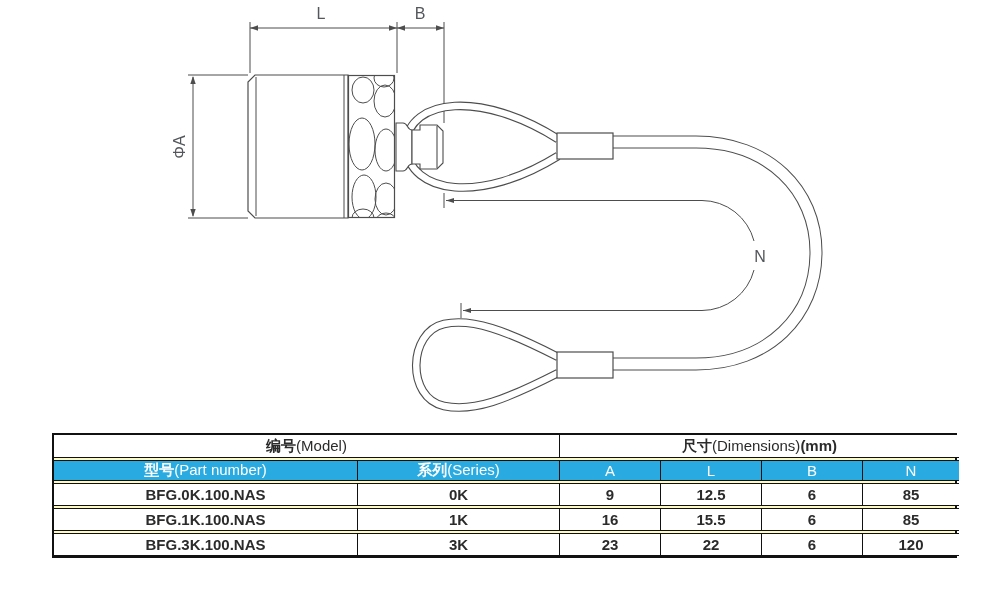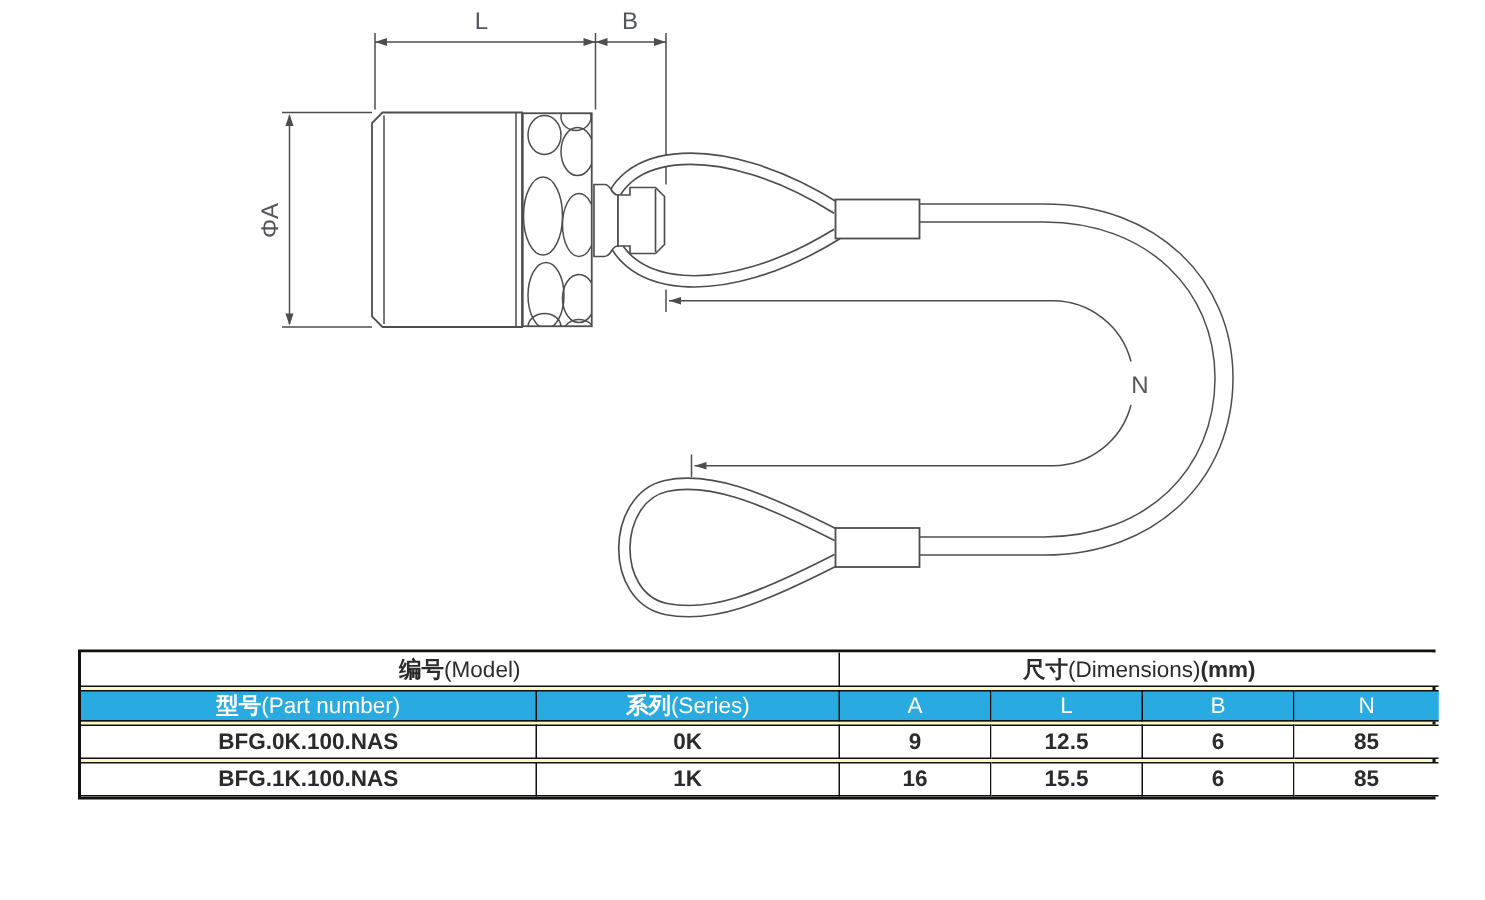--- a/index.html
+++ b/index.html
@@ -170,15 +170,23 @@
         <td>85</td>
       </tr>
       <tr class="data-row">
         <td>BFG.1K.100.NAS</td>
         <td>1K</td>
         <td>16</td>
         <td>15.5</td>
         <td>6</td>
         <td>85</td>
       </tr>
+      <tr class="data-row">
+        <td>BFG.3K.100.NAS</td>
+        <td>3K</td>
+        <td>23</td>
+        <td>22</td>
+        <td>6</td>
+        <td>120</td>
+      </tr>
     </tbody>
   </table>
 </div>
 
 </body></html>

